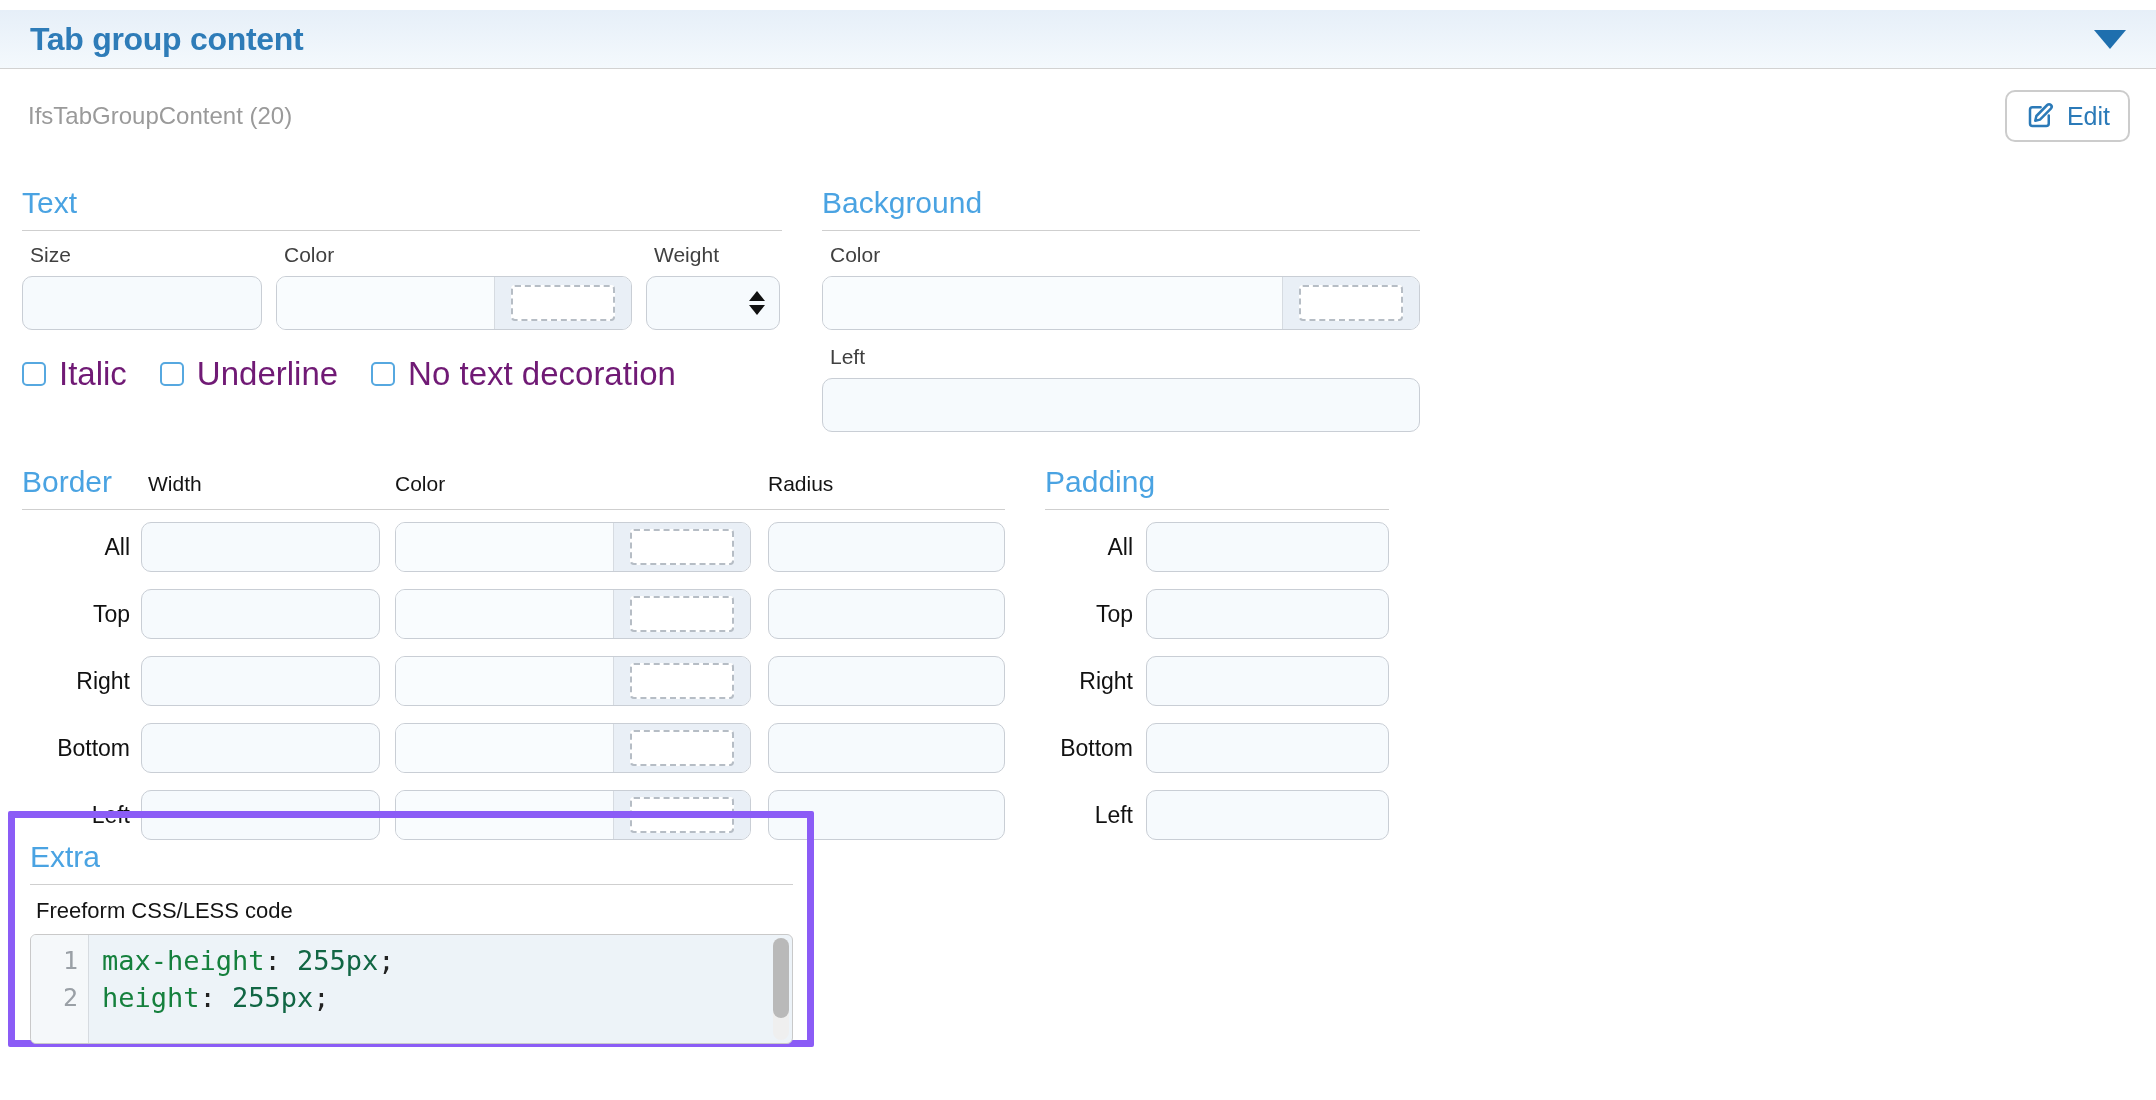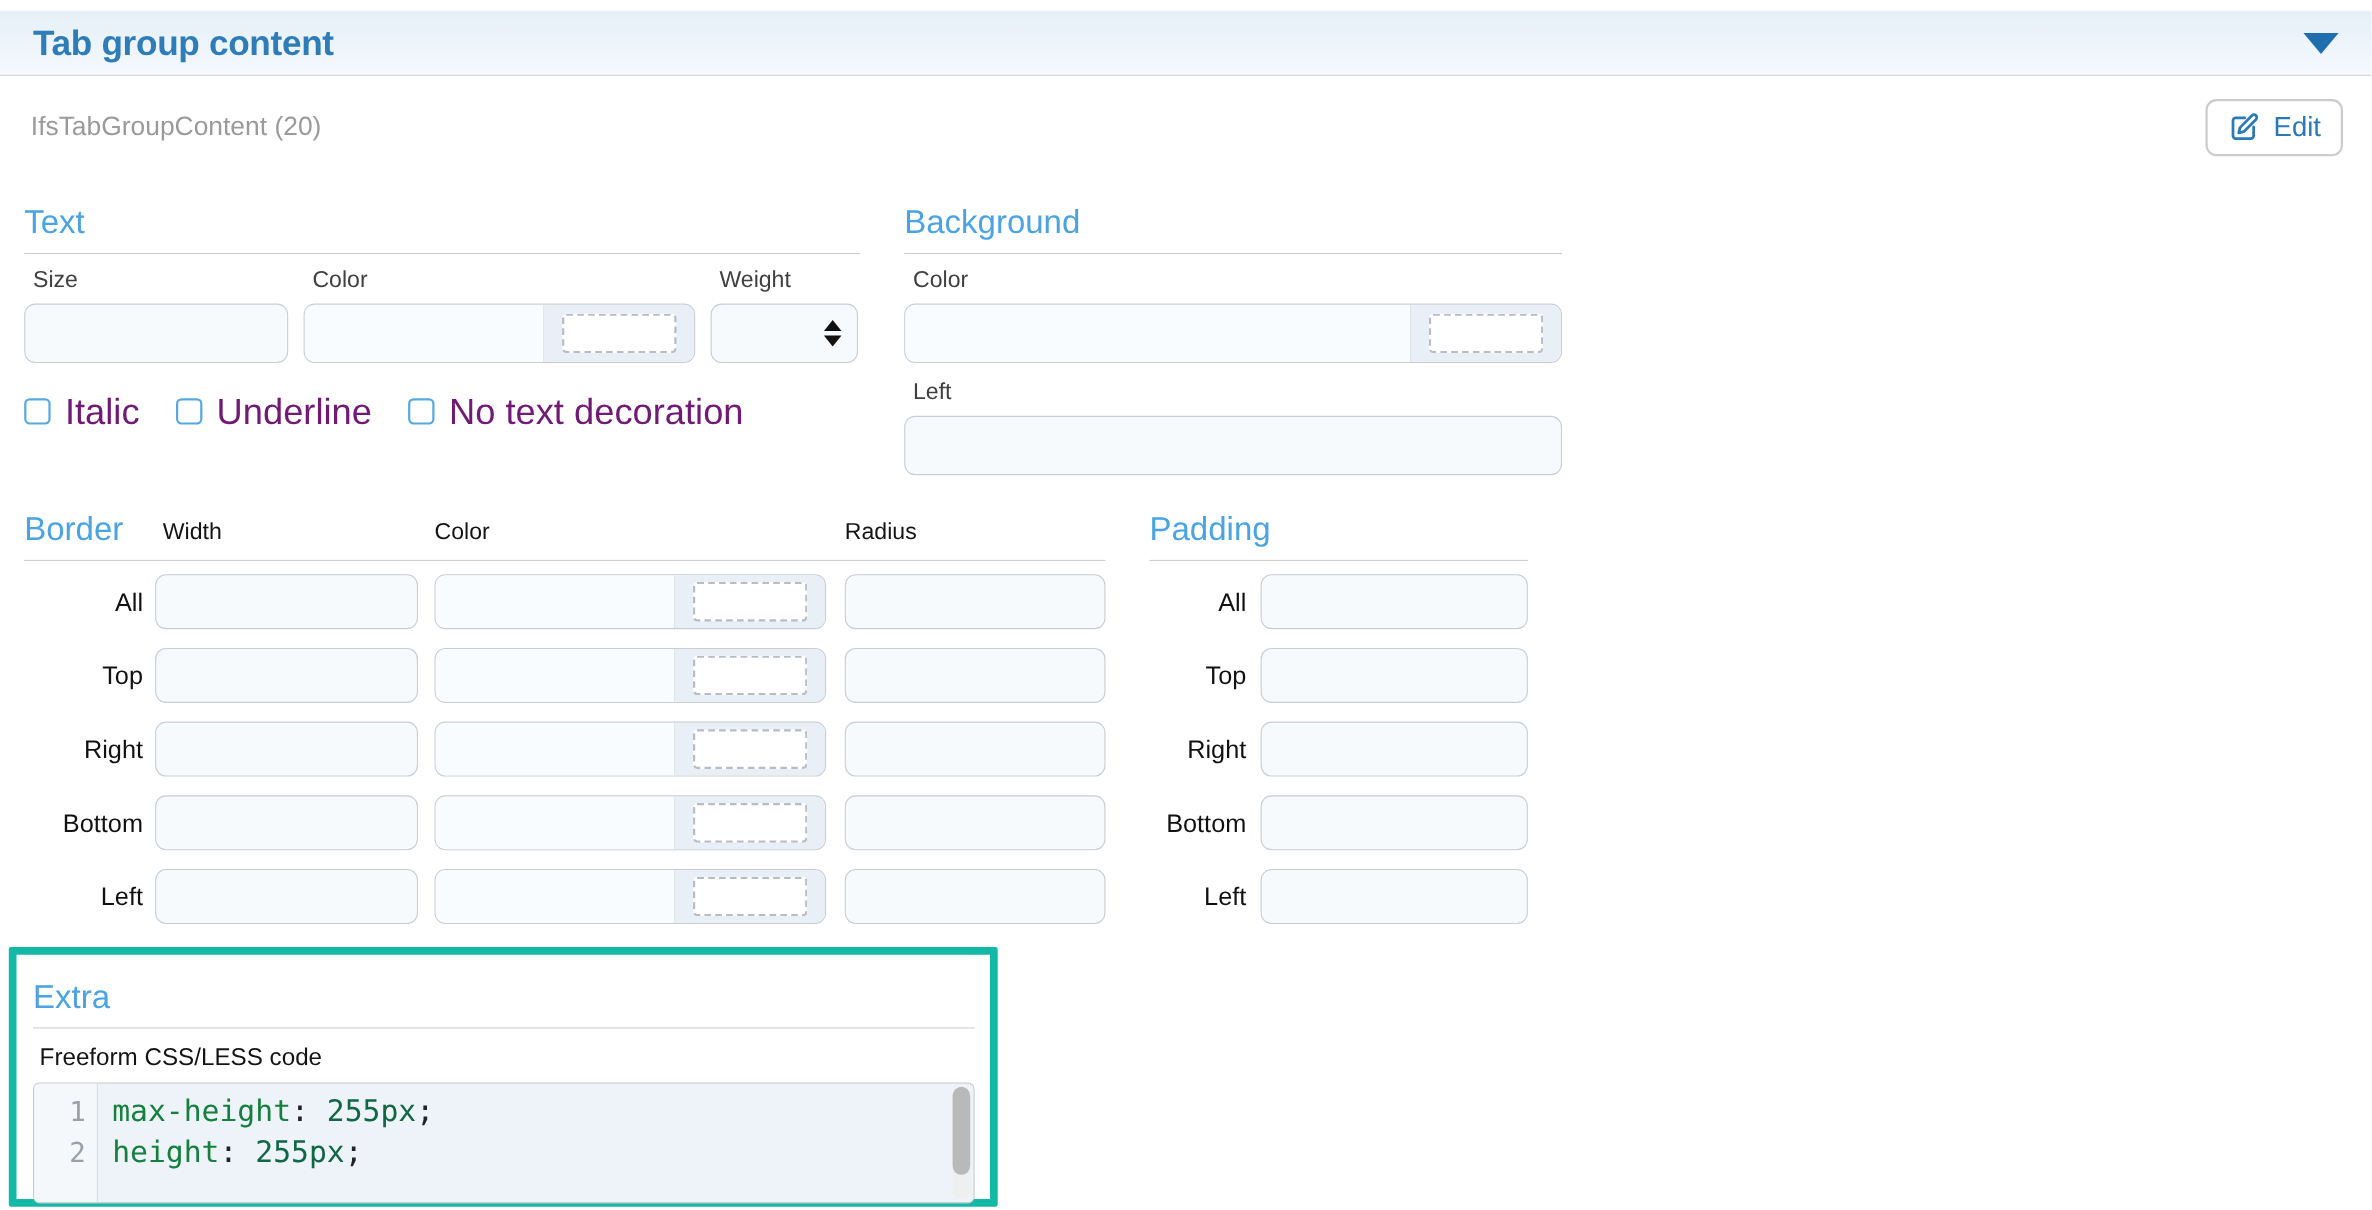--- a/index.html
+++ b/index.html
@@ -157,22 +157,22 @@
   }
   .b-label  { width: 108px; flex: 0 0 108px; padding-right: 0; }
   .b-width  { width: 239px; flex: 0 0 239px; margin-left: 11px; }
   .b-color  { width: 356px; flex: 0 0 356px; margin-left: 15px; }
   .b-radius { width: 237px; flex: 0 0 237px; margin-left: 17px; }
   .p-label  { width: 88px; flex: 0 0 88px; }
   .p-input  { width: 243px; flex: 0 0 243px; margin-left: 13px; }
 
   
   .extra-box {
-    position: absolute; left: 8px; top: 861px; width: 899px; height: 236px;
-    border: 7px solid #14b8a6; border-radius: 2px;
+    position: absolute; left: 8px; top: 811px; width: 806px; height: 236px;
+    border: 7px solid #8b5cf6; border-radius: 2px;
     padding: 15px 14px 0 15px;
   }
   .extra-box .sec-title { margin-top: 6px; }
   .code-label { font-size: 22px; color: #141414; margin-top: 13px; padding-left: 6px; }
   .code-editor {
     position: relative; margin-top: 10px; height: 110px;
     background: #edf3f8;
     border: 1px solid #c9c9c9; border-radius: 6px;
     display: flex; overflow: hidden;
     font-family: "DejaVu Sans Mono", monospace;

